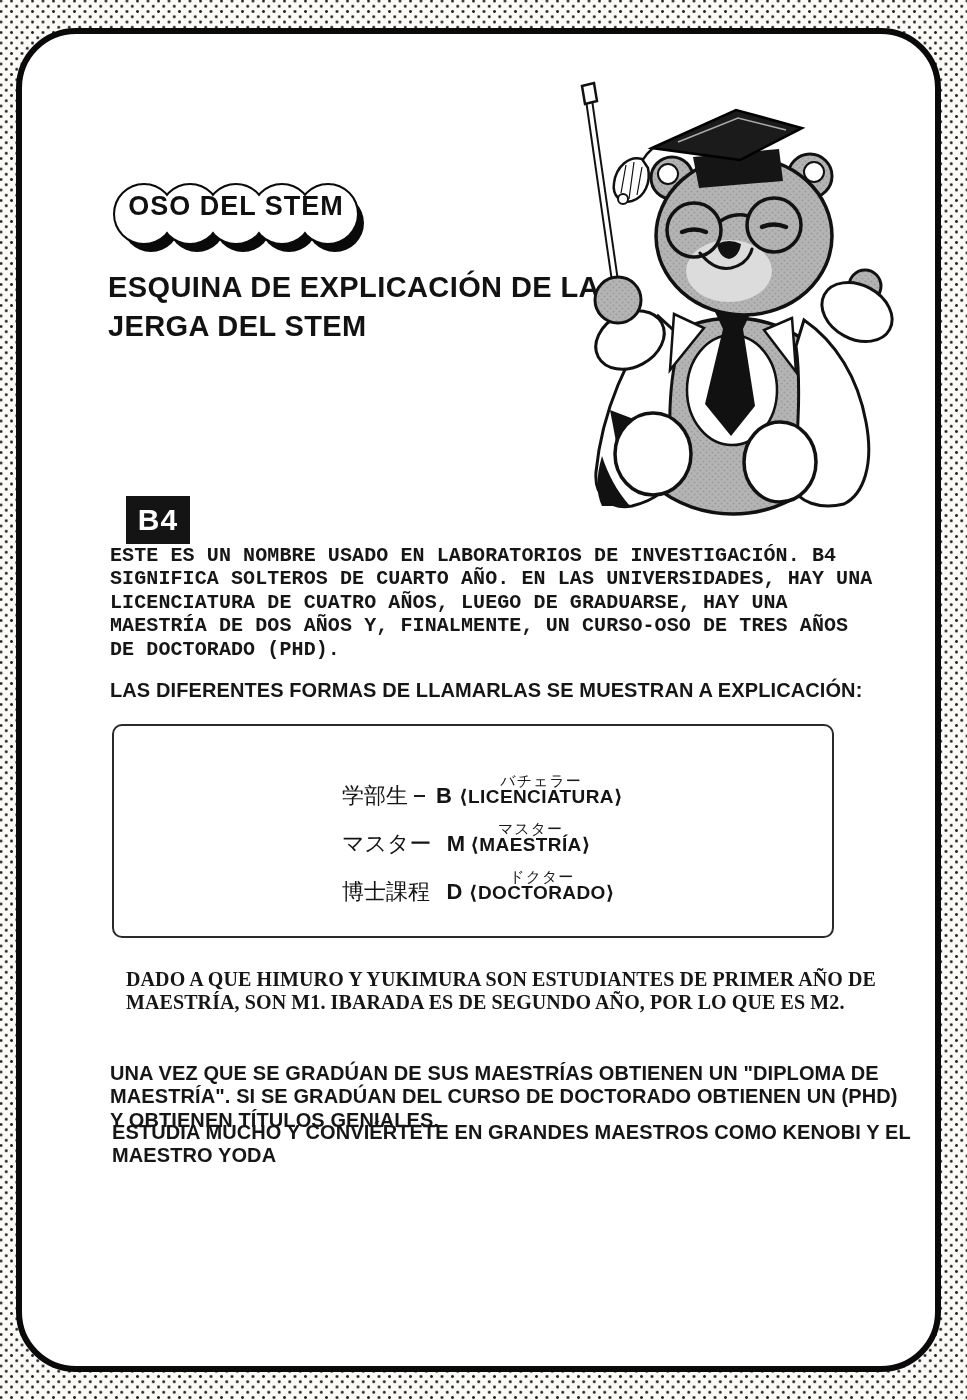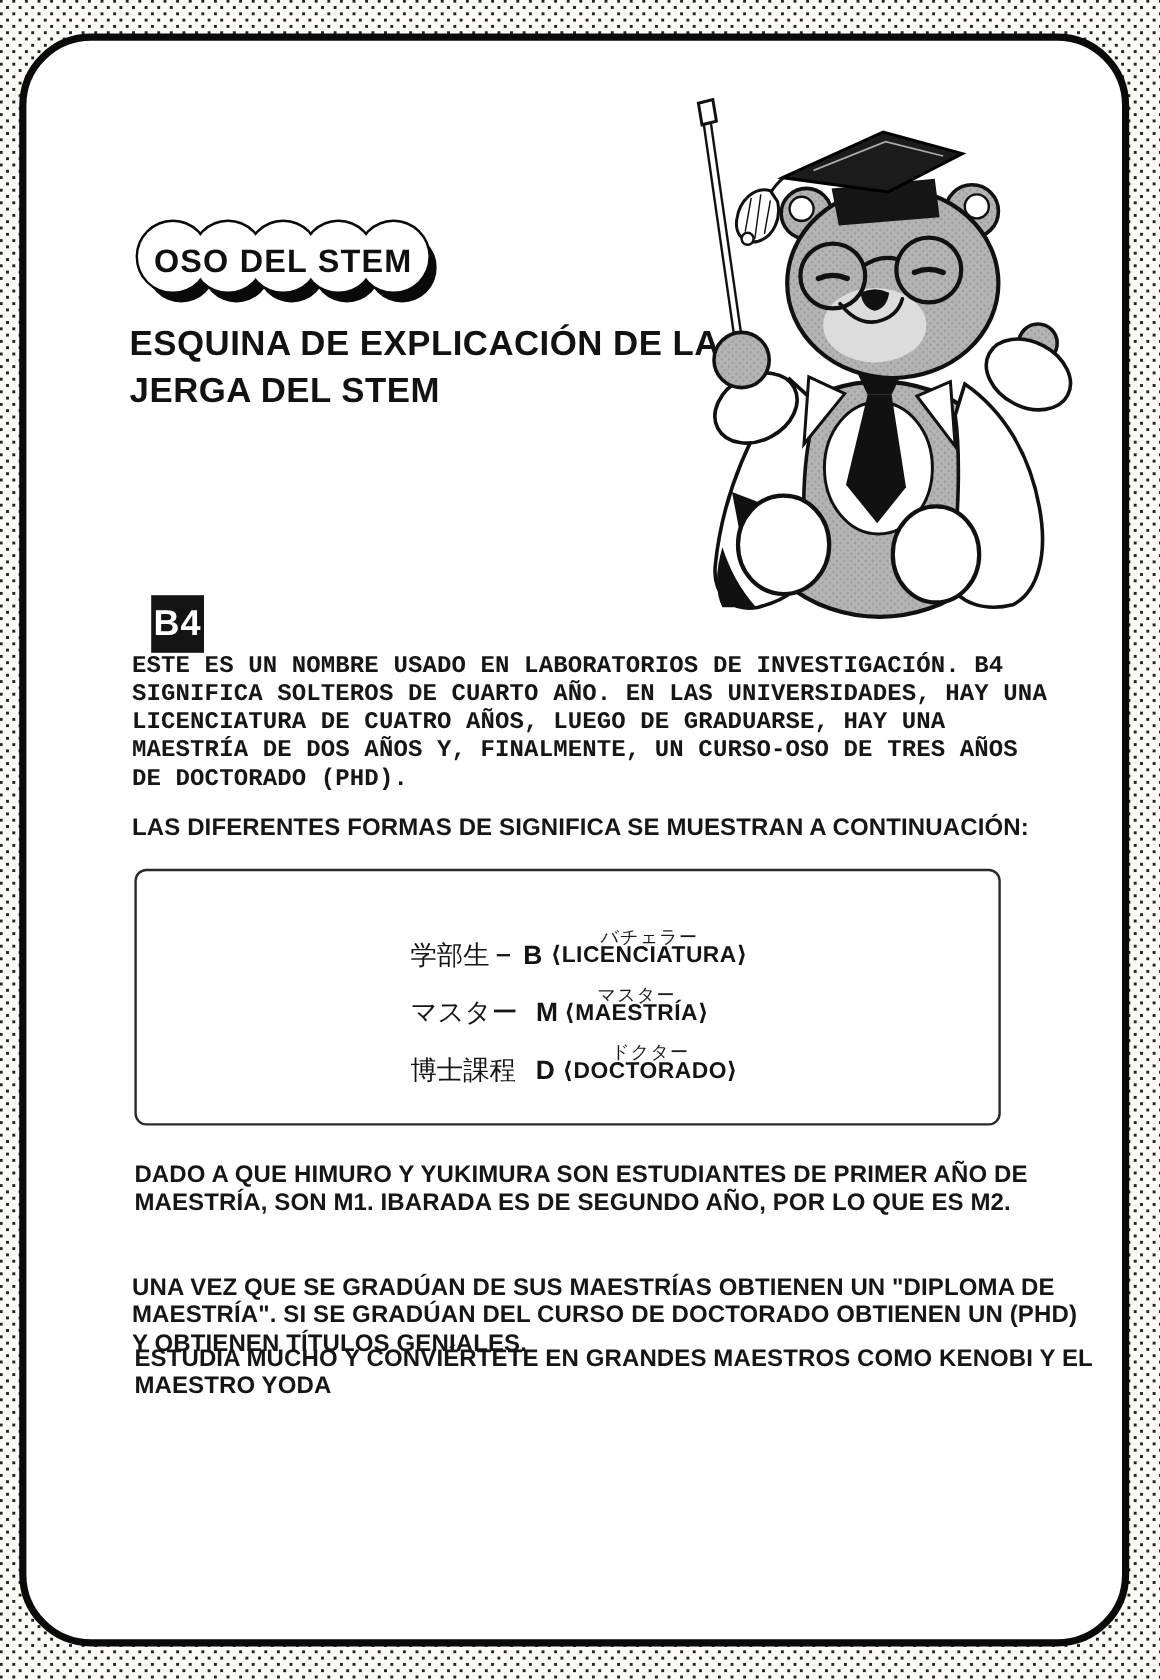--- a/index.html
+++ b/index.html
@@ -22,42 +22,41 @@
 
   .abs { position:absolute; }
 
   
   .bubble { left:112px; top:180px; width:252px; height:74px; }
   .bubble svg { position:absolute; left:0; top:0; }
   .bubble-label {
     position:absolute; left:0; top:11px; width:248px; text-align:center;
     font-size:27px; font-weight:bold; letter-spacing:1px; color:#101010;
     white-space:nowrap;
-    margin-top:12px;
   }
 
   .heading {
     left:108px; top:268px; width:520px;
     font-size:29px; font-weight:bold; line-height:39px; letter-spacing:0.4px;
     color:#121212; white-space:pre-line;
   }
 
   .term-badge {
-    left:126px; top:496px; width:44px; height:48px;
+    left:126px; top:496px; width:64px; height:48px;
     background:#141414; color:#ffffff; display:flex; align-items:center; justify-content:center;
     font-size:30px; font-weight:bold; letter-spacing:1px;text-align:center;
   }
 
   .para {
     font-size:20px; font-weight:bold; line-height:23.4px; letter-spacing:0.1px;
     color:#161616; white-space:pre-line; width:820px;
   }
   .p-def   { left:110px; top:544px;font-family:Liberation Mono, monospace; }
   .p-intro { left:110px; top:679px; }
-  .p-students { left:112px; top:968px; }
+  .p-students { left:126px; top:968px;font-family:Liberation Serif, serif; }
   .p-grad  { left:110px; top:1062px; }
   .p-study { left:112px; top:1121px; }
 
   
   .degree-box {
     left:112px; top:724px; width:722px; height:214px;
     border:2.5px solid #2a2a2a; border-radius:10px; background:#ffffff;
   }
   .deg-rows { position:absolute; left:205px; top:46px; width:325px; }
   .deg-row { display:flex; align-items:center; height:48px; }
@@ -183,21 +182,21 @@
   </svg>
 
   <div class="abs term-badge">B4</div>
 
   <div class="abs para p-def">ESTE ES UN NOMBRE USADO EN LABORATORIOS DE INVESTIGACIÓN. B4
 SIGNIFICA SOLTEROS DE CUARTO AÑO. EN LAS UNIVERSIDADES, HAY UNA
 LICENCIATURA DE CUATRO AÑOS, LUEGO DE GRADUARSE, HAY UNA
 MAESTRÍA DE DOS AÑOS Y, FINALMENTE, UN CURSO-OSO DE TRES AÑOS
 DE DOCTORADO (PHD).</div>
 
-  <div class="abs para p-intro">LAS DIFERENTES FORMAS DE SIGNIFICA SE MUESTRAN A CONTINUACIÓN:</div>
+  <div class="abs para p-intro">LAS DIFERENTES FORMAS DE LLAMARLAS SE MUESTRAN A EXPLICACIÓN:</div>
 
   <div class="abs degree-box">
     <div class="deg-rows">
 
       <div class="deg-row">
         <span class="deg-jp">学部生</span>
         <span class="deg-line"></span>
         <span class="deg-letter">B</span>
         <span class="deg-term">
           <span class="term-cell">

